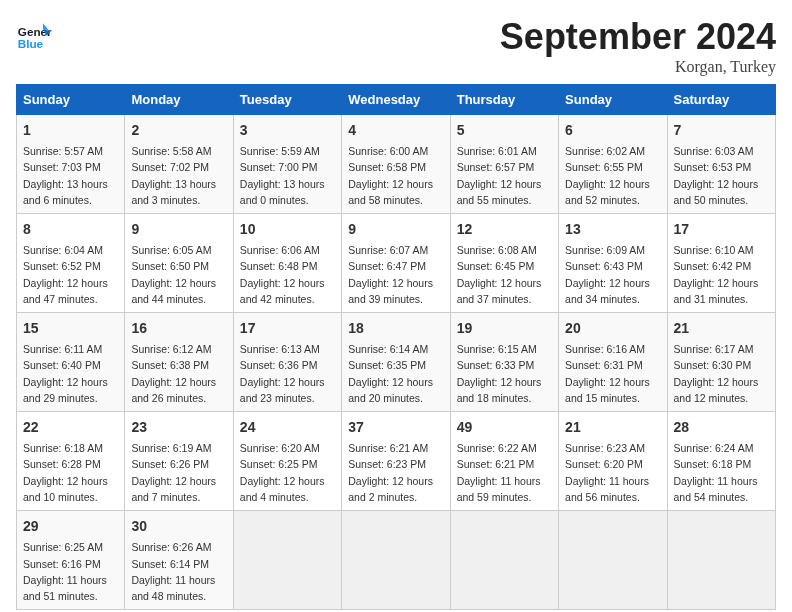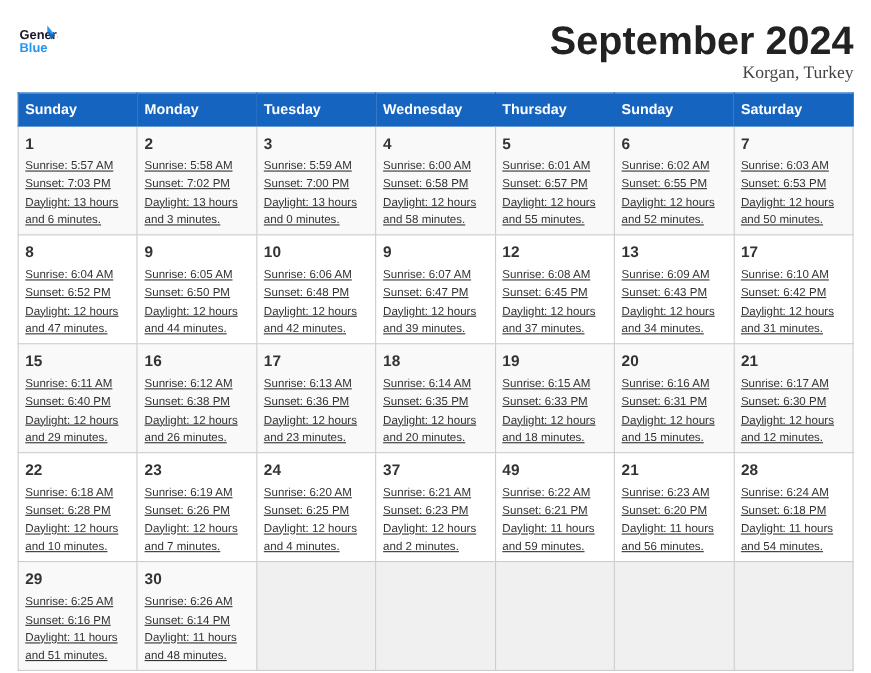--- a/index.html
+++ b/index.html
@@ -71,21 +71,20 @@
     .day-num {
       font-size: 14px;
       font-weight: bold;
       display: block;
       margin-bottom: 2px;
     }
     .day-info {
       font-size: 10.5px;
       color: #333;
       line-height: 1.55;
-      text-decoration: underline;
     }
     td.empty {
       background: #f0f0f0 !important;
     }
   </style>
 </head>
 <body>
 
 <div class="header">
   <div class="logo">

